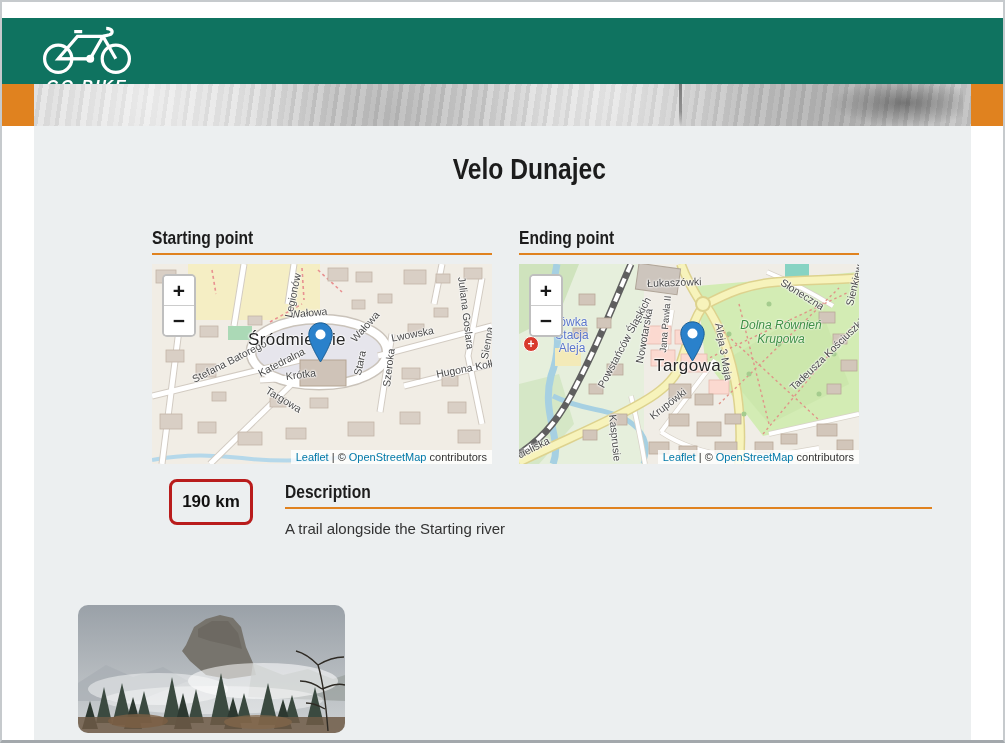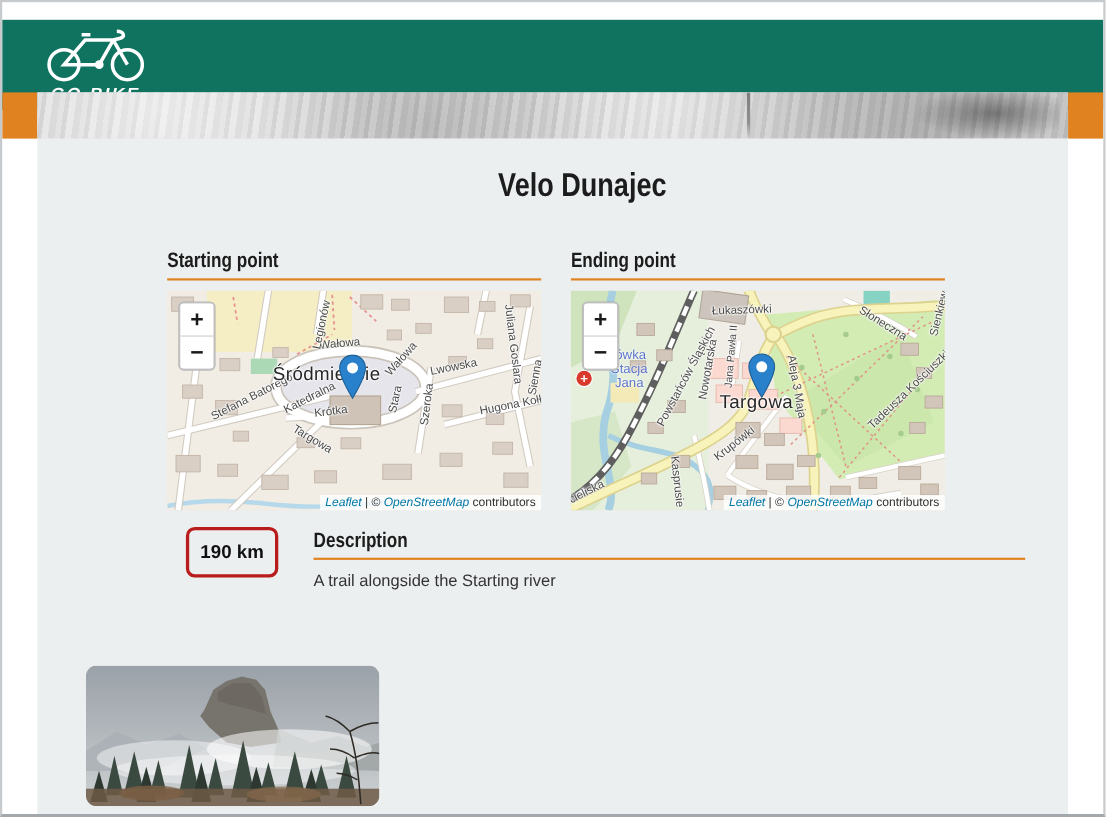--- a/index.html
+++ b/index.html
@@ -89,21 +89,21 @@
     font-size:12px;line-height:14px;text-align:center;}
   
   .zoomctl{position:absolute;left:10px;top:10px;width:30px;border:2px solid rgba(0,0,0,.25);
     border-radius:5px;overflow:hidden;background:#fff;}
   .zbtn{display:block;width:30px;height:29px;background:#fff;color:#1a1a1a;font-size:21px;
     font-weight:bold;text-align:center;line-height:29px;text-decoration:none;cursor:pointer;}
   .zbtn.zout{border-top:1px solid #ccc;}
   
   .attr{position:absolute;right:0;bottom:0;background:rgba(255,255,255,.8);
     font-size:11px;color:#333;padding:1px 5px;white-space:nowrap;}
-  .attr a{color:#0078a8;text-decoration:none;cursor:pointer;font-style:italic;}
+  .attr a{color:#0078a8;text-decoration:none;cursor:pointer;}
   
   .pin{position:absolute;width:25px;height:41px;pointer-events:auto;}
   .pin-start{left:156px;top:58px;}
   .pin-end{left:161px;top:57px;}
   
   .landmark{position:absolute;left:44px;top:479px;width:267px;height:128px;border-radius:10px;
     overflow:hidden;}
 </style>
 </head>
 <body>
@@ -348,24 +348,28 @@
       <span class="mlbl e-nowotarska">Nowotarska</span>
       <span class="mlbl e-janapawla">Jana Pawła II</span>
       <span class="mlbl e-aleja">Aleja 3 Maja</span>
       <span class="mlbl e-kosciuszki">Tadeusza Kościuszki</span>
       <span class="mlbl e-sloneczna">Słoneczna</span>
       <span class="mlbl e-sienkiewicza">Sienkiewicza</span>
       <span class="mlbl e-krupowki">Krupówki</span>
       <span class="mlbl e-kasprusie">Kasprusie</span>
       <span class="mlbl e-koscieliska">Kościeliska</span>
       <span class="mlbl place e-place">Targowa</span>
+      <div class="park-lbl">
+        <div>Dolna Równień</div>
+        <div>Krupowa</div>
+      </div>
       <div class="station-lbl">
         <div>łówka</div>
         <div>Stacja</div>
-        <div>Jana</div>
+        <div>Aleja</div>
       </div>
       <div class="hosp">+</div>
       <svg class="pin pin-end" viewBox="0 0 25 41">
         <path d="M12.5 0.8 C6 0.8 0.8 6 0.8 12.5 C0.8 21.5 12.5 40 12.5 40 S24.2 21.5 24.2 12.5 C24.2 6 19 0.8 12.5 0.8 Z" fill="#2a81cb" stroke="#1c5f94" stroke-width="1"></path>
         <circle cx="12.5" cy="12.5" r="5" fill="#ffffff"></circle>
       </svg>
       <div class="zoomctl">
         <a class="zbtn">+</a>
         <a class="zbtn zout">−</a>
       </div>

